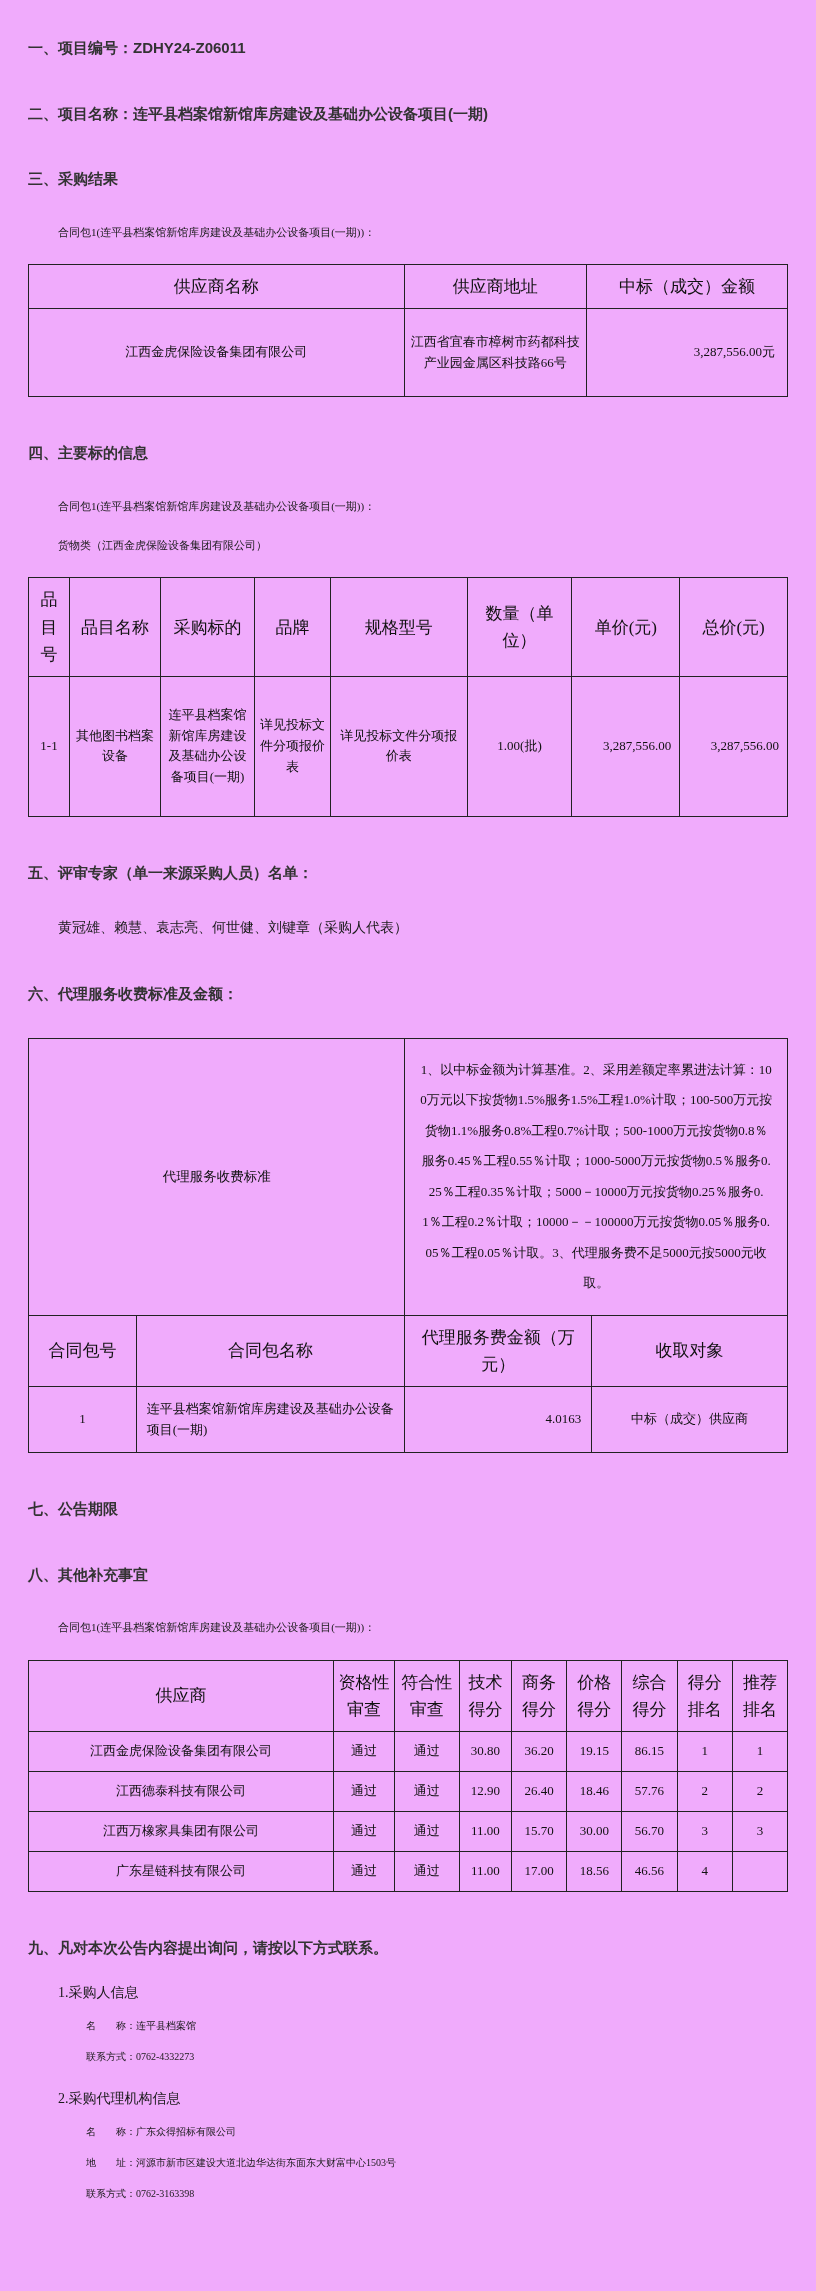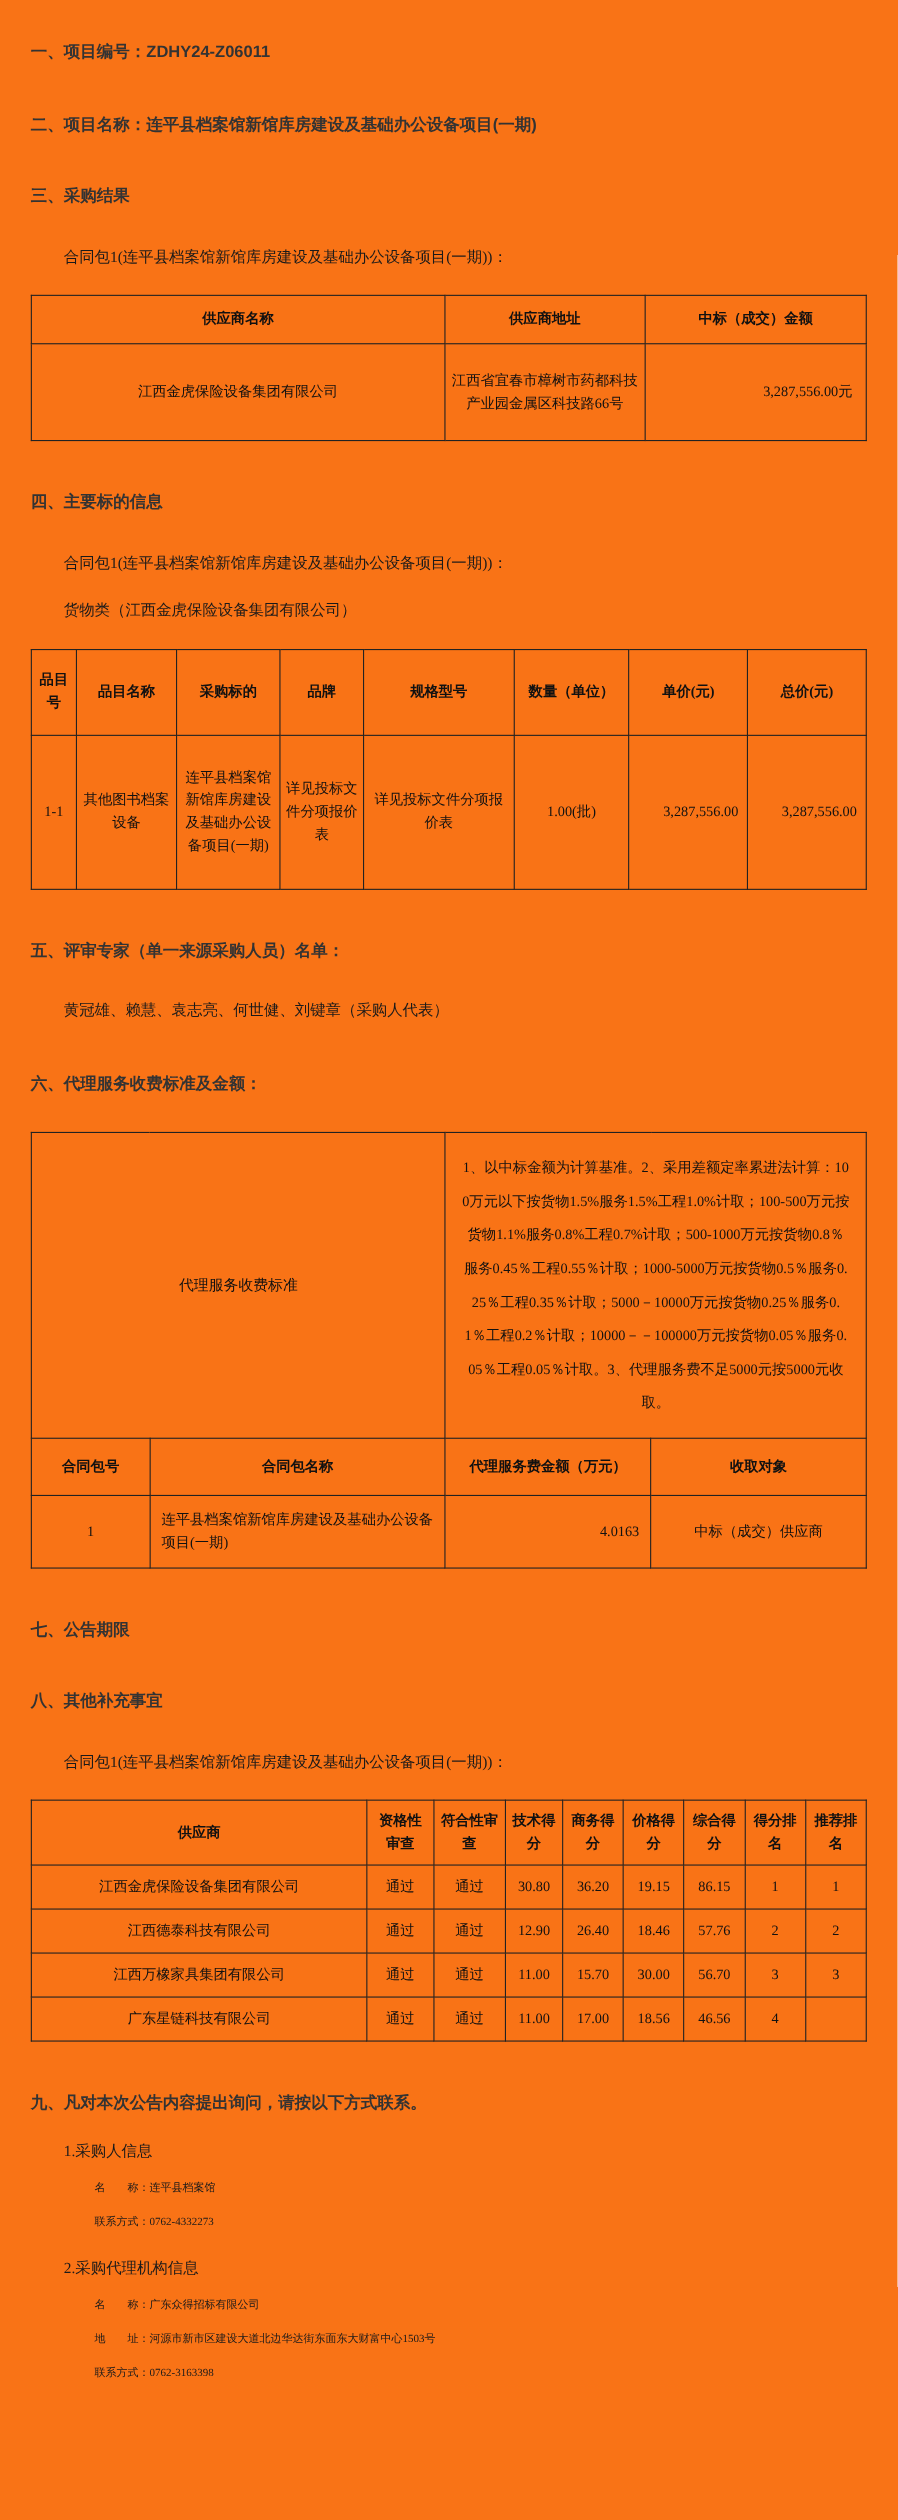--- a/index.html
+++ b/index.html
@@ -1,29 +1,29 @@
 <!DOCTYPE html>
 <html><head>
 <meta charset="utf-8">
 <style>
   * { box-sizing: border-box; }
   html,body { margin:0; padding:0; background:#f4f4f5; }
   body { font-family:"Liberation Serif", serif; color:#1a1a1a; }
-  .page { width:816px; height:2291px; margin:0 auto; background:#f97316; display:flex; flex-direction:column; overflow:hidden; }
+  .page { width:816px; height:2291px; margin:0 auto; background:#f0abfc; display:flex; flex-direction:column; overflow:hidden; }
   .content { padding:26px 28px 0 28px; }
 
   .sec-heading { font-family:"Liberation Sans", sans-serif; font-size:15px; font-weight:700; color:#333; margin-top:46px; line-height:1.3; }
   .sec-heading.first { margin-top:12px; }
-  .intro { font-size:14px; margin:36px 0 24px 30px; line-height:1.4; }
+  .intro { font-size:11px; margin:36px 0 24px 30px; line-height:1.4; }
   .intro.tight { margin-top:0; }
   .plain { font-size:14px; margin:36px 0 0 30px; line-height:1.4; }
 
   table.tbl { width:760px; border-collapse:collapse; table-layout:fixed; font-size:13px; color:#111; }
   table.tbl th, table.tbl td { border:1px solid #222; text-align:center; vertical-align:middle; padding:8px 4px; line-height:1.6; word-break:break-all; }
-  table.tbl th { font-weight:700; font-size:13px; }
+  table.tbl th { font-weight:400; font-size:17px; }
   .t1 th { height:44px; }
   .t1 td { height:88px; padding:10px 8px; }
   .t1 td.r { text-align:right; padding-right:12px; }
   .t2 th { height:78px; }
   .t2 td { height:140px; }
   .t2 td.r { text-align:right; padding-right:8px; }
   .t3 td.fee-label { width:50%; font-size:13.5px; }
   .t3 td.fee-text { text-align:center; padding:16px 14px; line-height:2.35; font-size:13px; }
   .t3 th { height:52px; }
   .t3 td.pkg-name { text-align:left; padding:10px 10px; }

